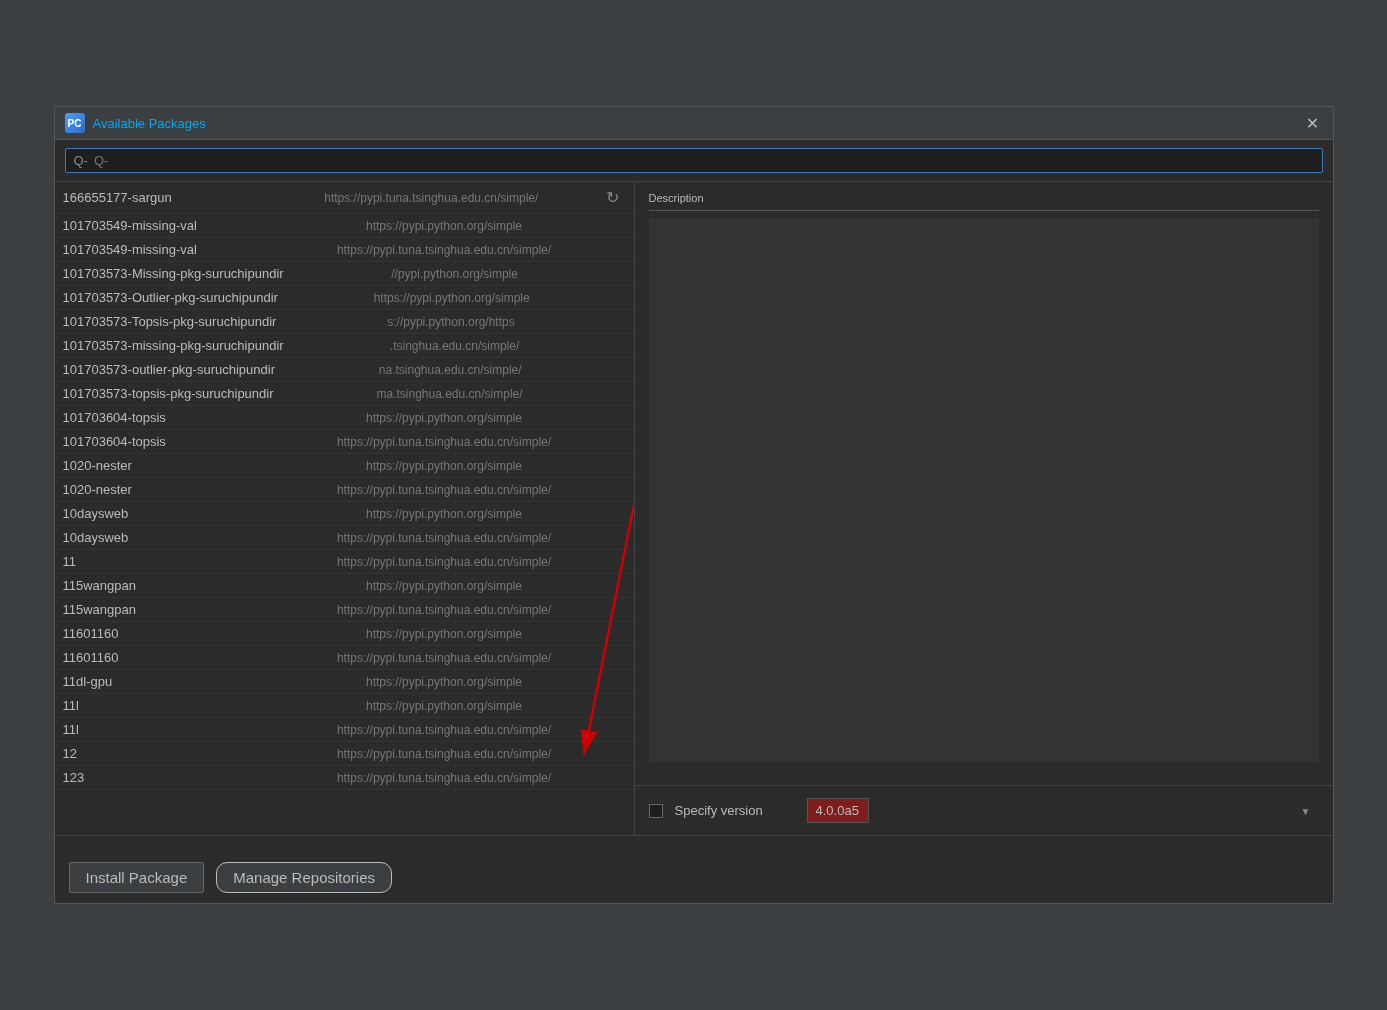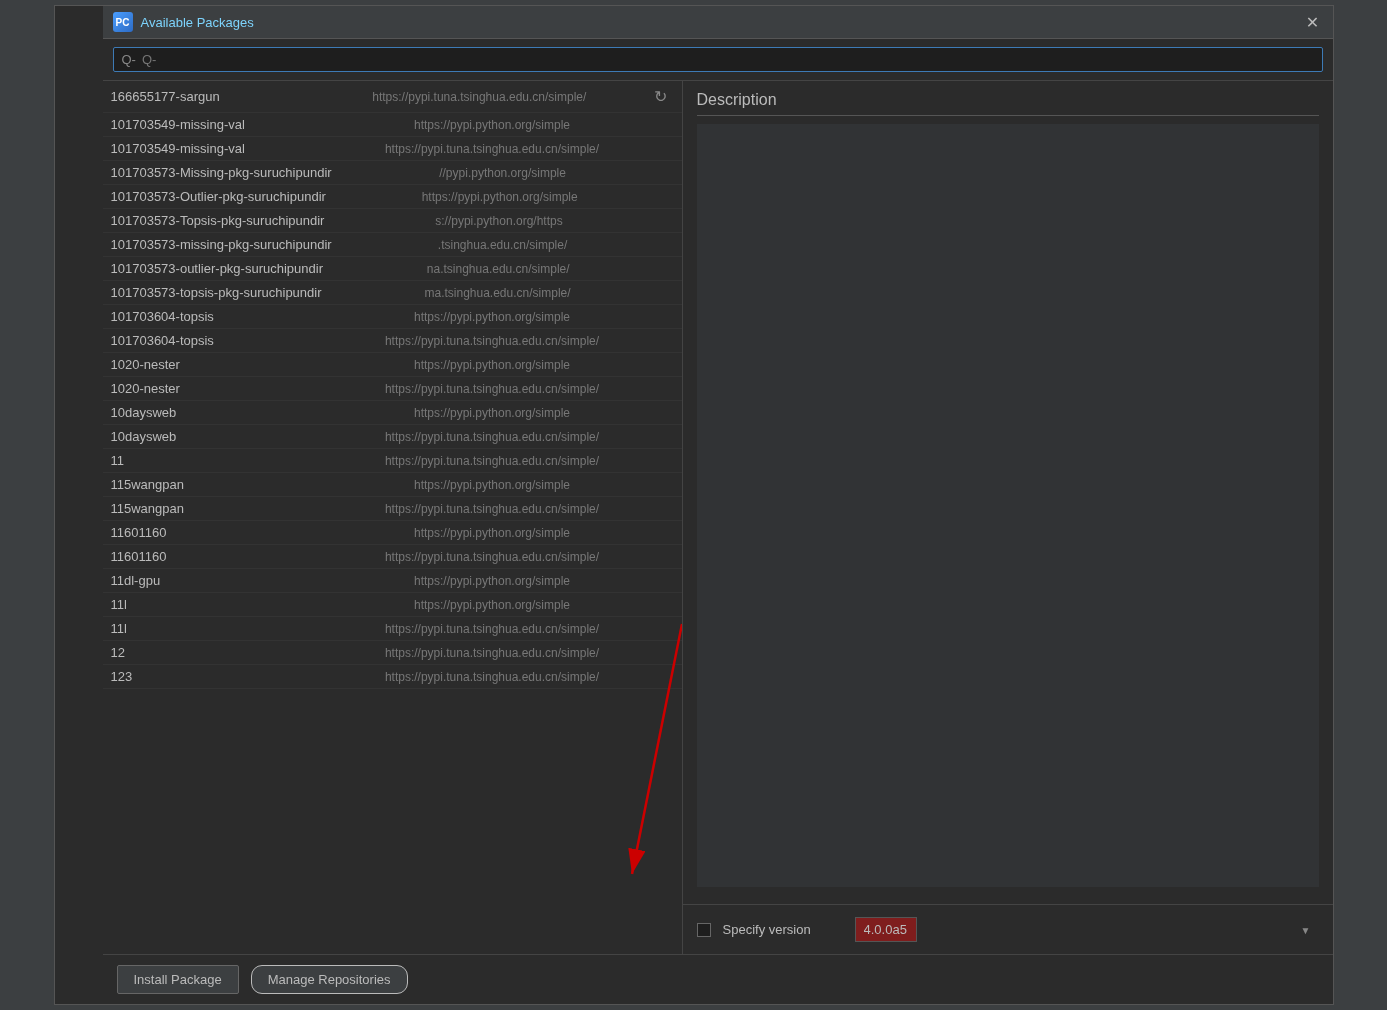--- a/index.html
+++ b/index.html
@@ -9,27 +9,26 @@
       align-items: center;
       justify-content: center;
       width: 1387px;
       height: 1010px;
       font-family: 'Segoe UI', Arial, sans-serif;
       font-size: 13px;
     }
 
     .dialog {
       width: 1280px;
-      height: 1000px;
+      height: 798px;
       background: #2b2b2b;
       border: 1px solid #555;
       display: flex;
       flex-direction: column;
       position: relative;
-      padding-left: 48px;
     }
 
     .title-bar {
       background: #3c3f41;
       display: flex;
       align-items: center;
       justify-content: space-between;
       padding: 6px 10px;
       border-bottom: 1px solid #555;
       flex-shrink: 0;
@@ -48,21 +47,21 @@
       border-radius: 3px;
       display: flex;
       align-items: center;
       justify-content: center;
       font-size: 10px;
       color: white;
       font-weight: bold;
     }
 
     .title-text {
-      color: #7dd3fc;
+      color: #0ea5e9;
       font-size: 13px;
     }
 
     .close-btn {
       color: #bbbbbb;
       cursor: pointer;
       font-size: 16px;
       width: 20px;
       height: 20px;
       display: flex;
@@ -171,21 +170,21 @@
 
     .description-section {
       flex: 1;
       padding: 10px 14px;
       border-bottom: 1px solid #444;
       overflow: hidden;
     }
 
     .description-label {
       color: #bbbbbb;
-      font-size: 16px;
+      font-size: 11px;
       margin-bottom: 8px;
       border-bottom: 1px solid #555;
       padding-bottom: 6px;
     }
 
     .description-content {
       color: #999;
       font-size: 13px;
       background: #313335;
       width: 100%;
@@ -264,22 +263,23 @@
       gap: 12px;
       flex-shrink: 0;
     }
 
     .btn {
       padding: 6px 16px;
       border: 1px solid #666;
       background: #3c3f41;
       color: #bbbbbb;
       cursor: pointer;
-      font-size: 13px;
+      font-size: 15px;
       border-radius: 2px;
+      margin-top: 16px;
     }
     .btn.active { border-color: #bbbbbb; border-radius: 11px; }
 
     .annotation-arrow {
       position: absolute;
       pointer-events: none;
       z-index: 10;
     }
   </style>
 </head>

